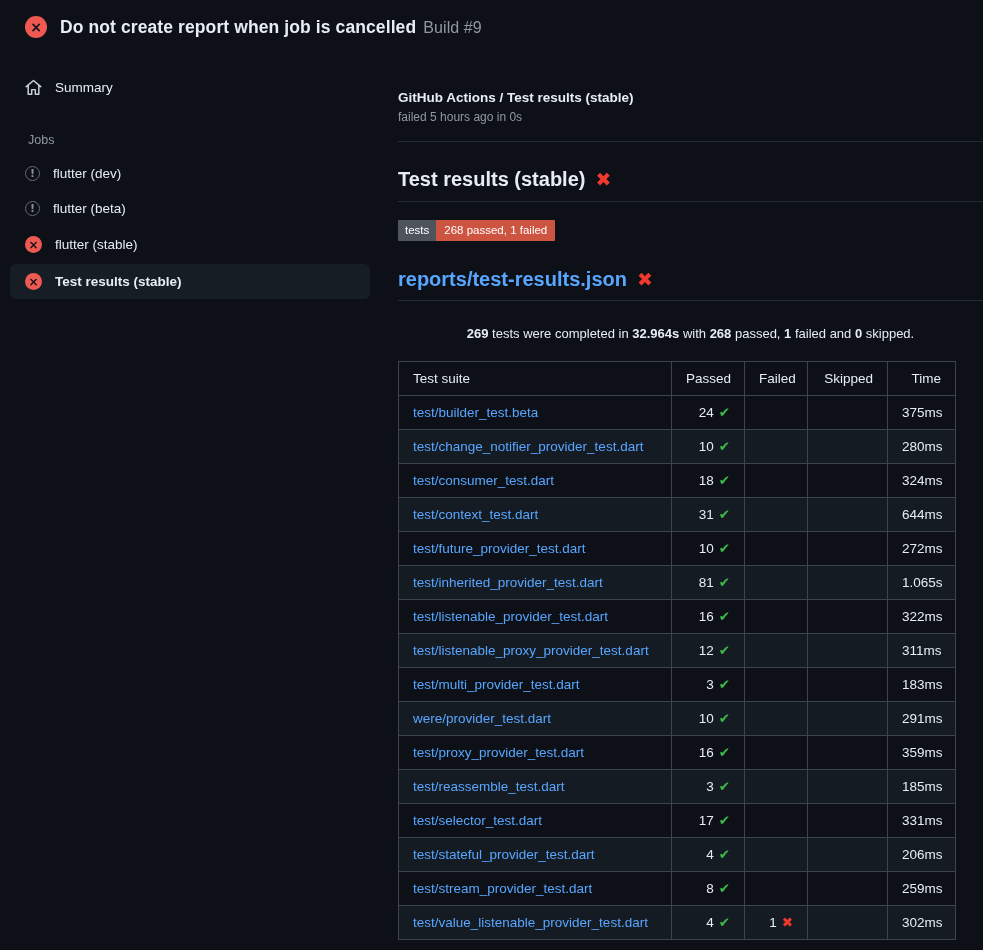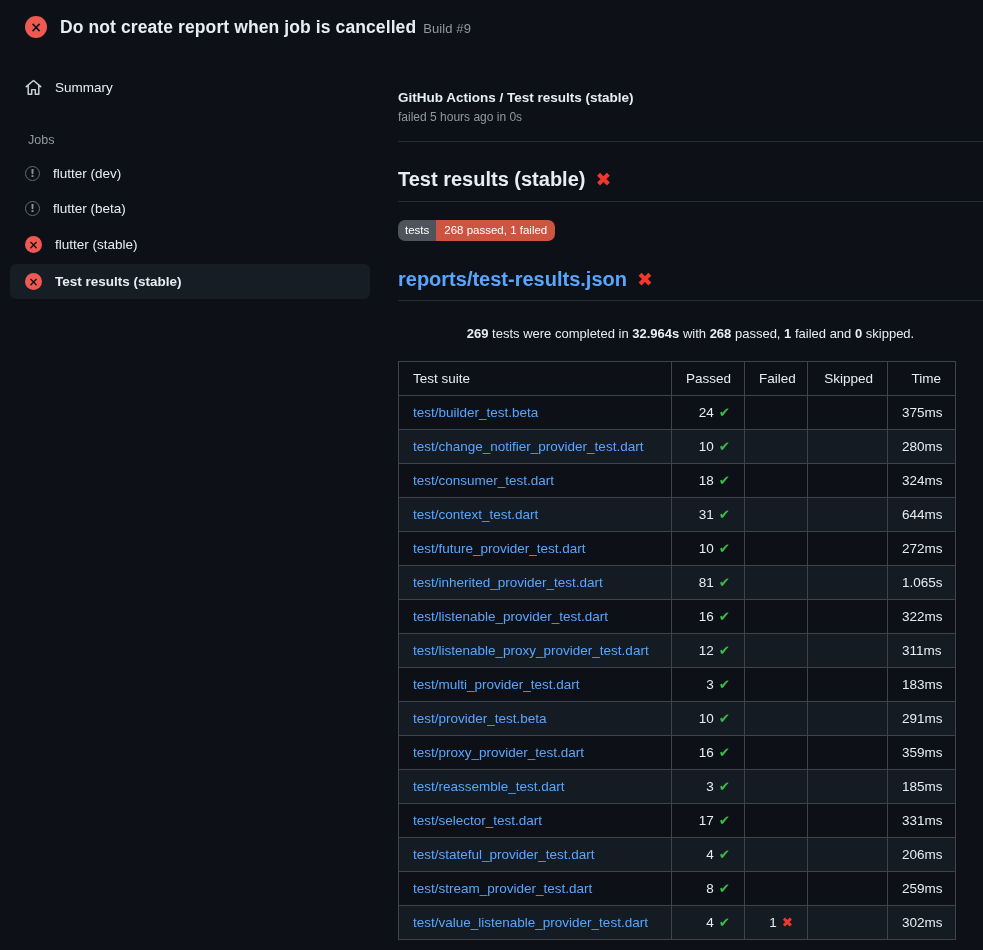--- a/index.html
+++ b/index.html
@@ -14,21 +14,21 @@
   .glyph { font-family: "DejaVu Sans", sans-serif; }
 
   
   .topbar { display:flex; align-items:center; gap:13px; padding:16px 24px 14px 25px; }
   .fail-circle-lg {
     width:22px; height:22px; border-radius:50%; background:#ee5a52;
     color:#10141a; display:flex; align-items:center; justify-content:center;
     font-weight:700; font-size:14px; line-height:1; flex:none;
   }
   .page-title { font-size:17.5px; font-weight:700; letter-spacing:.1px; }
-  .build-no { font-size:13px; font-weight:400; color:#9198a1; margin-left:7px;margin-top:36px; }
+  .build-no { font-size:16px; font-weight:400; color:#9198a1; margin-left:7px;margin-top:36px; }
 
   
   .layout { display:flex; align-items:flex-start; }
   .sidebar { width:380px; flex:none; padding-top:18px; }
   .main { flex:1; min-width:0; padding-left:18px; }
 
   
   .side-item {
     display:flex; align-items:center; gap:13px;
     margin:0 10px 2px; padding:9px 15px;
@@ -50,21 +50,21 @@
   .check-title { font-size:13.5px; font-weight:700; }
   .check-sub { font-size:12px; color:#9198a1; margin-top:5px; }
 
   .section-title {
     margin:26px 0 0; padding-bottom:10px; border-bottom:1px solid #262c36;
     font-size:20px; font-weight:700;
     display:flex; align-items:center; gap:10px;
   }
   .cross-icon { color:#f0382c; font-weight:700; font-size:19px; line-height:1; }
 
-  .badge { display:inline-flex; margin-top:18px; font-size:11.5px; border-radius:7px; overflow:hidden; line-height:1; }
+  .badge { display:inline-flex; margin-top:18px; font-size:11.5px; border-radius:1px; overflow:hidden; line-height:1; }
   .badge-label { background:#4d545c; color:#fff; padding:5px 7px 4px; }
   .badge-value { background:#ce5442; color:#fff; padding:5px 8px 4px; }
 
   .report-title {
     margin:27px 0 0; padding-bottom:9px; border-bottom:1px solid #262c36;
     font-size:20px; font-weight:700;
     display:flex; align-items:center; gap:10px;
   }
   .report-link { color:#58a6ff; text-decoration:none; }
 
@@ -226,21 +226,21 @@
             <td class="num">311ms</td>
           </tr>
           <tr>
             <td><a href="#">test/multi_provider_test.dart</a></td>
             <td class="num"><span>3</span><span class="check-icon glyph">✔</span></td>
             <td class="num"></td>
             <td class="num"></td>
             <td class="num">183ms</td>
           </tr>
           <tr>
-            <td><a href="#">test/provider_test.beta</a></td>
+            <td><a href="#">were/provider_test.dart</a></td>
             <td class="num"><span>10</span><span class="check-icon glyph">✔</span></td>
             <td class="num"></td>
             <td class="num"></td>
             <td class="num">291ms</td>
           </tr>
           <tr>
             <td><a href="#">test/proxy_provider_test.dart</a></td>
             <td class="num"><span>16</span><span class="check-icon glyph">✔</span></td>
             <td class="num"></td>
             <td class="num"></td>

